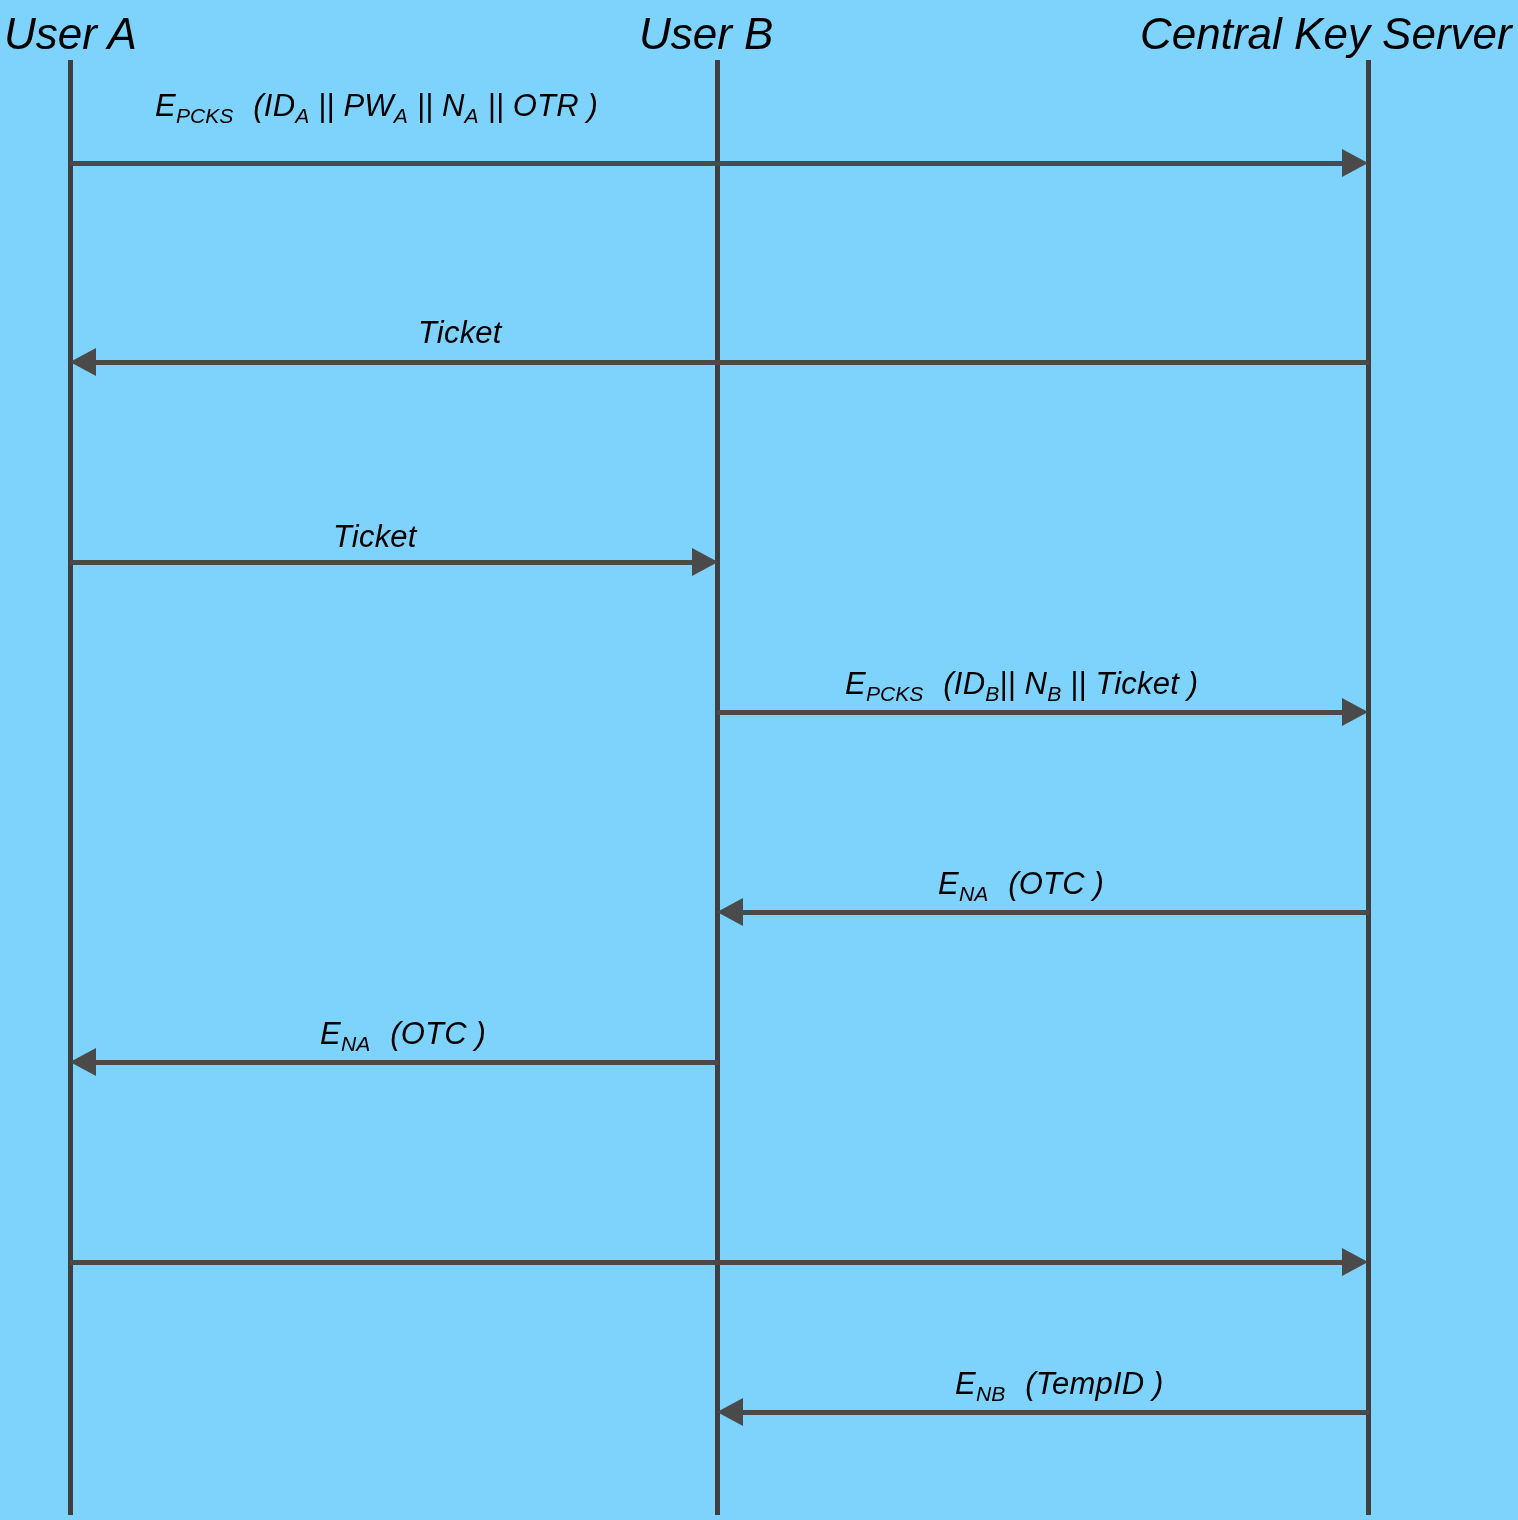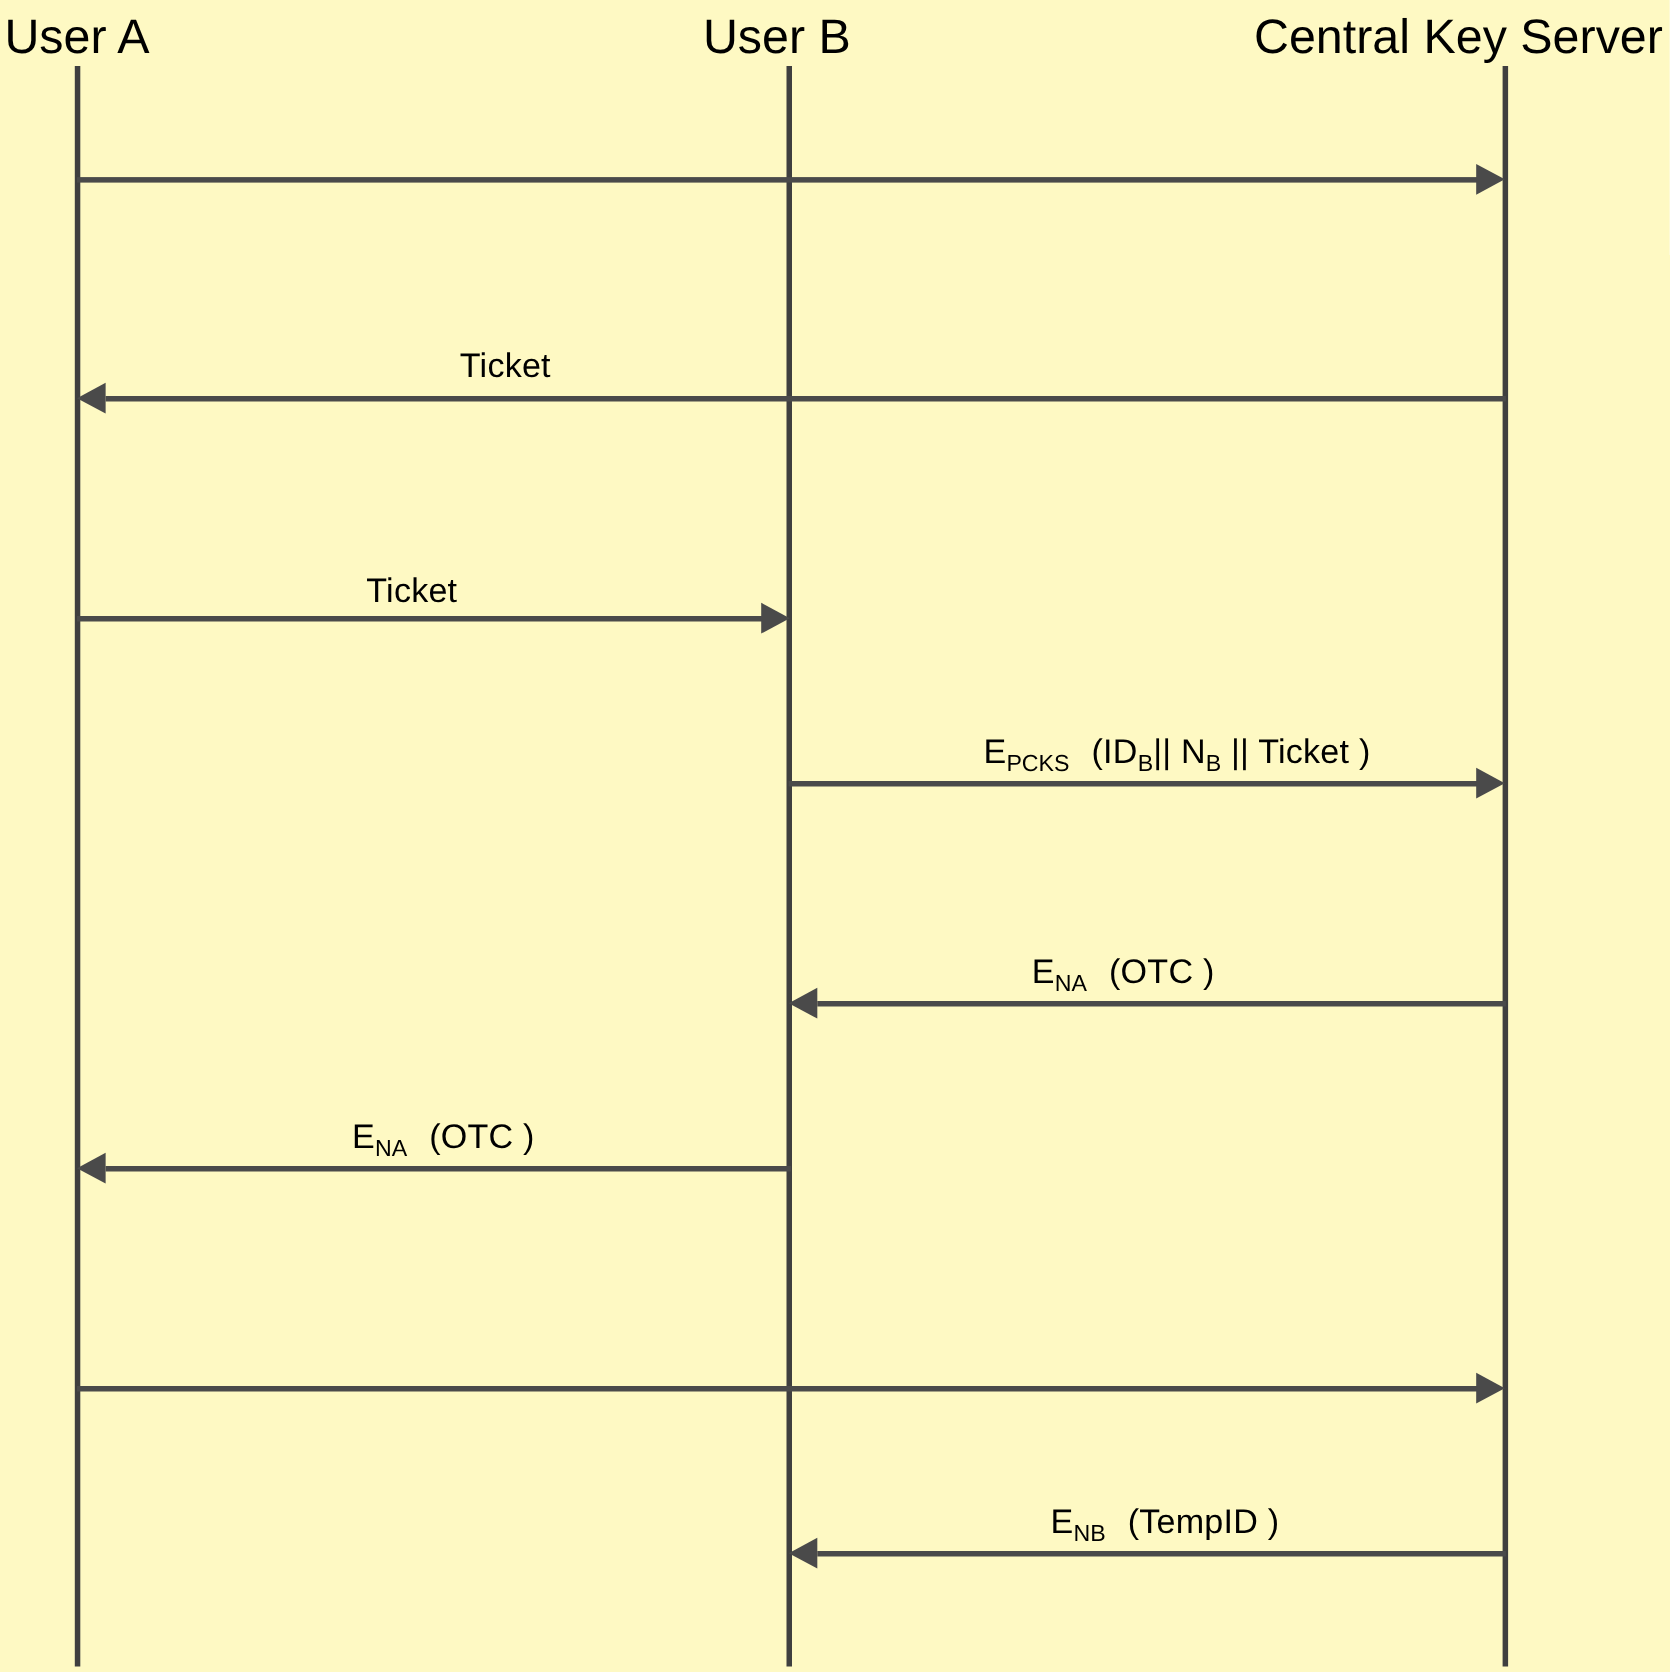--- a/index.html
+++ b/index.html
@@ -9,22 +9,23 @@
     background: #ffffff;
   }
   body {
     font-family: "Liberation Sans", sans-serif;
     color: #000000;
   }
   #diagram-root {
     position: relative;
     width: 1518px;
     height: 1520px;
-    background: #fef9c3;
+    background: #7dd3fc;
     overflow: hidden;
+    font-style: italic;
   }
   .actor-label {
     position: absolute;
     font-size: 44px;
     line-height: 52px;
     color: #000000;
     white-space: nowrap;
     font-weight: 400;
   }
   .lifeline {
@@ -77,32 +78,35 @@
   <div class="actor-label" style="left:4px; top:8px;">User A</div>
 
   <div class="actor-label" style="left:639px; top:8px;">User B</div>
 
   <div class="actor-label" style="left:1140px; top:8px;">Central Key Server</div>
 
   <div class="lifeline" style="left:68px; top:60px; height:1455px;"></div>
   <div class="lifeline" style="left:715px; top:60px; height:1455px;"></div>
   <div class="lifeline" style="left:1366px; top:60px; height:1455px;"></div>
 
+  <div class="msg-label" style="left:155px; top:87px;">
+    <span>E<sub>P<sub style="font-size:1em;vertical-align:0;">CKS</sub></sub></span><span class="gap"></span><span>(ID<sub>A</sub> || PW<sub>A</sub> || N<sub>A</sub> || OTR )</span>
+  </div>
   <div class="msg-line" style="left:70px; top:161px; width:1274px;"></div>
   <div class="arrow-head right" style="left:1342px; top:149px;"></div>
 
   <div class="msg-label" style="left:418px; top:314px;">Ticket</div>
   <div class="msg-line" style="left:96px; top:360px; width:1273px;"></div>
   <div class="arrow-head left" style="left:70px; top:348px;"></div>
 
   <div class="msg-label" style="left:333px; top:518px;">Ticket</div>
   <div class="msg-line" style="left:70px; top:560px; width:624px;"></div>
   <div class="arrow-head right" style="left:692px; top:548px;"></div>
 
-  <div class="msg-label" style="left:894px; top:665px;">
+  <div class="msg-label" style="left:845px; top:665px;">
     <span>E<sub>P<sub style="font-size:1em;vertical-align:0;">CKS</sub></sub></span><span class="gap"></span><span>(ID<sub>B</sub>|| N<sub>B</sub> || Ticket )</span>
   </div>
   <div class="msg-line" style="left:717px; top:710px; width:627px;"></div>
   <div class="arrow-head right" style="left:1342px; top:698px;"></div>
 
   <div class="msg-label" style="left:938px; top:865px;">
     <span>E<sub>N<sub style="font-size:1em;vertical-align:0;">A</sub></sub></span><span class="gap"></span><span>(OTC )</span>
   </div>
   <div class="msg-line" style="left:743px; top:910px; width:626px;"></div>
   <div class="arrow-head left" style="left:717px; top:898px;"></div>

